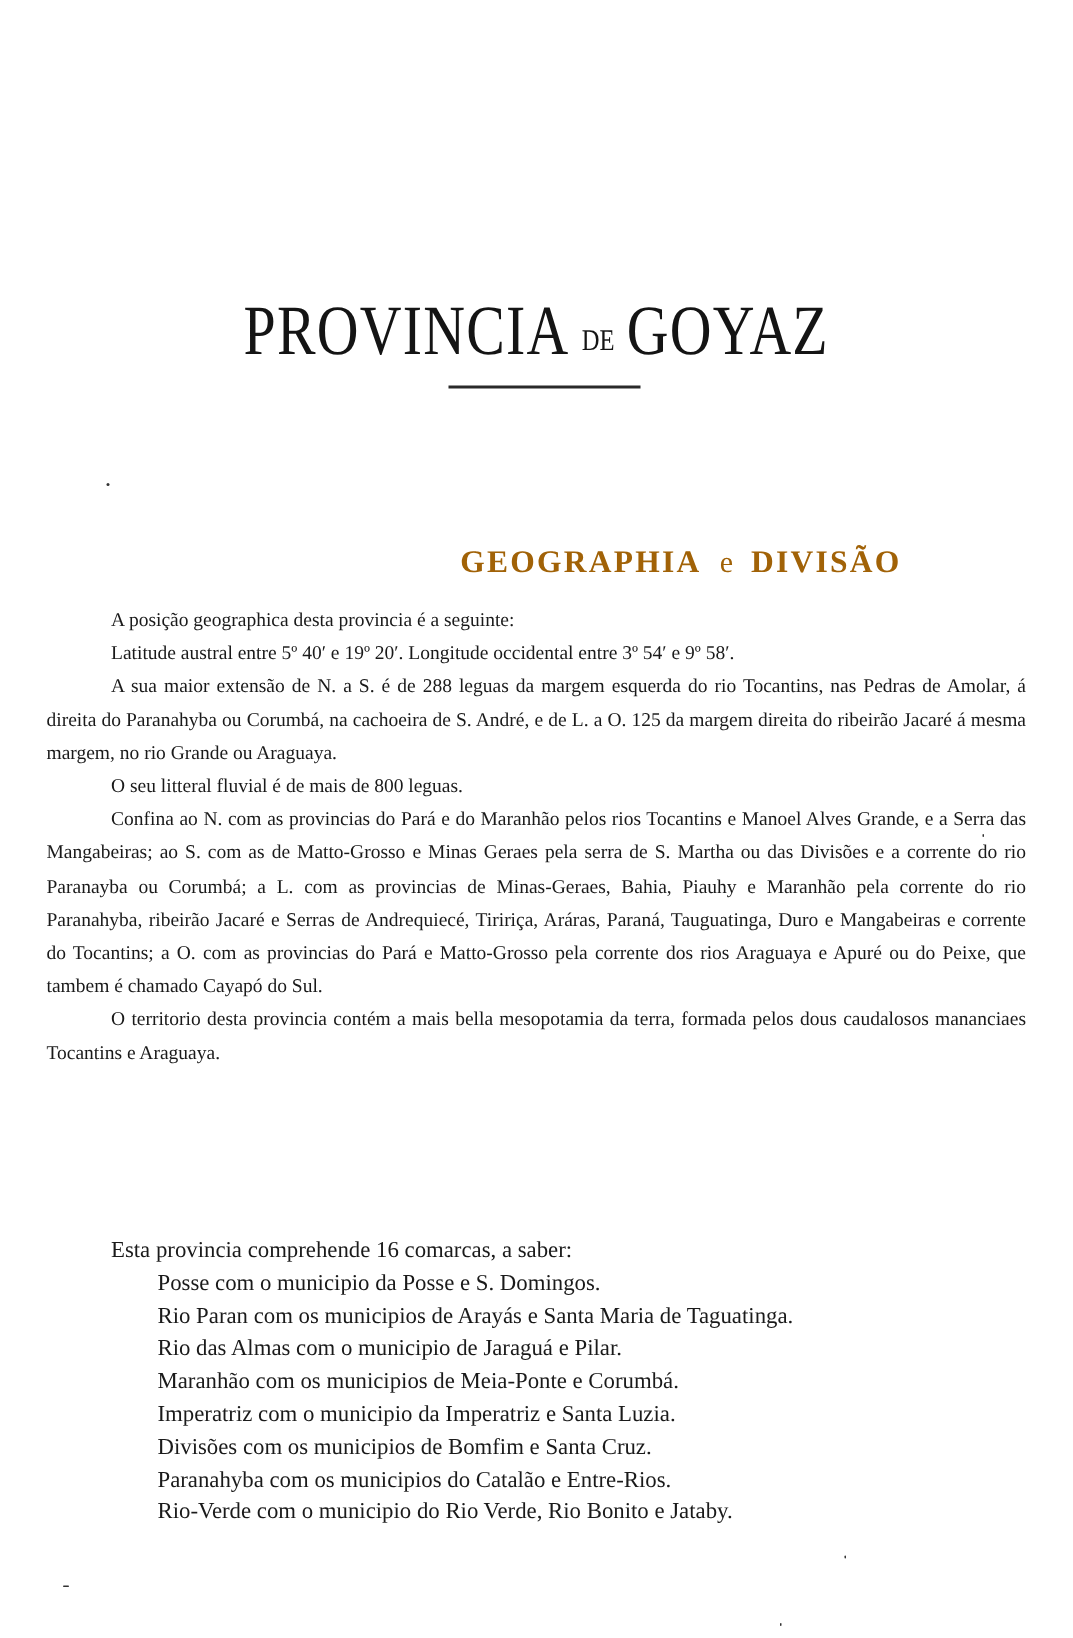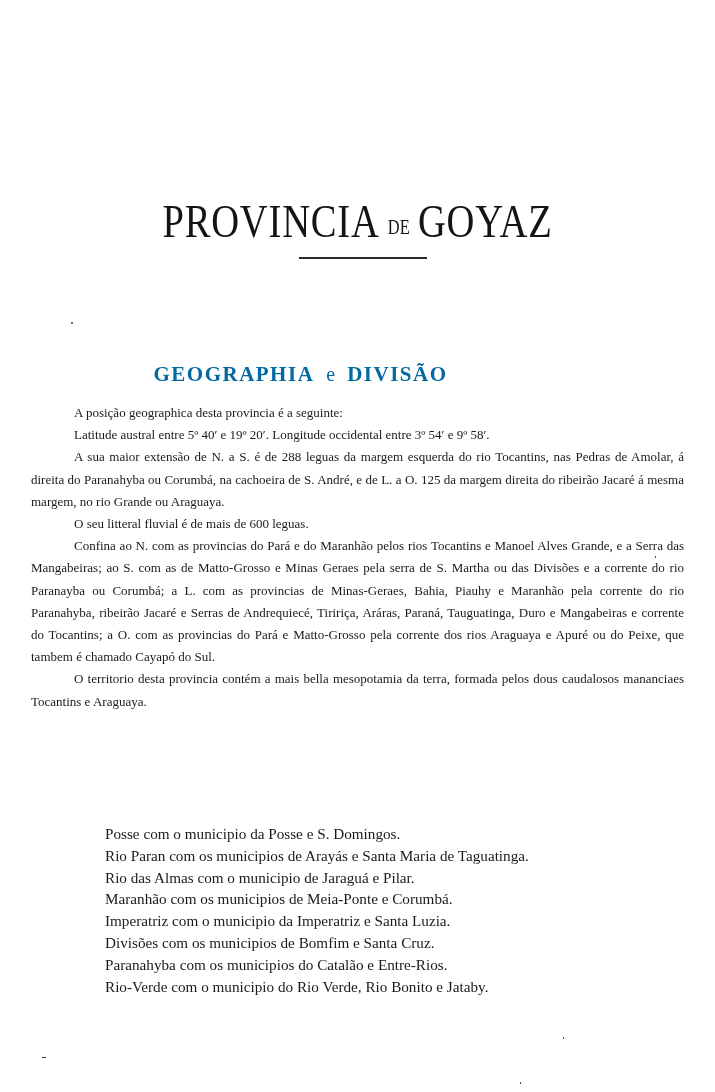--- a/index.html
+++ b/index.html
@@ -53,27 +53,27 @@
     .speck {
       position: absolute;
       background: #333;
       border-radius: 1px;
     }
     .section-title {
       position: absolute;
       top: 359px;
       left: 0;
       width: 601px;
-      text-align: center;
+      text-align: right;
       font-size: 21px;
       font-weight: bold;
       letter-spacing: 1.5px;
       white-space: nowrap;
       line-height: 30px;
-      color: #0369a1;
+      color: #a16207;
     }
     .section-title .conj {
       font-weight: normal;
       font-size: 20px;
       margin: 0 12px;
       letter-spacing: 0;
     }
     .body-text {
       position: absolute;
       left: 31px;
@@ -135,26 +135,27 @@
   <div class="speck" style="left:520px; top:1082px; width:1px; height:2px;"></div>
 
   <div class="section-title">
     <span>GEOGRAPHIA</span><span class="conj">e</span><span>DIVISÃO</span>
   </div>
 
   <div class="body-text">
     <p>A posição geographica desta provincia é a seguinte:</p>
     <p>Latitude austral entre 5º 40′ e 19º 20′. Longitude occidental entre 3º 54′ e 9º 58′.</p>
     <p>A sua maior extensão de N. a S. é de 288 leguas da margem esquerda do rio Tocantins, nas Pedras de Amolar, á direita do Paranahyba ou Corumbá, na cachoeira de S. André, e de L. a O. 125 da margem direita do ribeirão Jacaré á mesma margem, no rio Grande ou Araguaya.</p>
-    <p>O seu litteral fluvial é de mais de 600 leguas.</p>
+    <p>O seu litteral fluvial é de mais de 800 leguas.</p>
     <p>Confina ao N. com as provincias do Pará e do Maranhão pelos rios Tocantins e Manoel Alves Grande, e a Serra das Mangabeiras; ao S. com as de Matto-Grosso e Minas Geraes pela serra de S. Martha ou das Divisões e a corrente do rio Paranayba ou Corumbá; a L. com as provincias de Minas-Geraes, Bahia, Piauhy e Maranhão pela corrente do rio Paranahyba, ribeirão Jacaré e Serras de Andrequiecé, Tiririça, Aráras, Paraná, Tauguatinga, Duro e Mangabeiras e corrente do Tocantins; a O. com as provincias do Pará e Matto-Grosso pela corrente dos rios Araguaya e Apuré ou do Peixe, que tambem é chamado Cayapó do Sul.</p>
     <p>O territorio desta provincia contém a mais bella mesopotamia da terra, formada pelos dous caudalosos mananciaes Tocantins e Araguaya.</p>
   </div>
 
   <div class="comarcas">
+    <p class="intro">Esta provincia comprehende 16 comarcas, a saber:</p>
     <ul>
       <li><span>Posse</span><span> com o municipio da Posse e S. Domingos.</span></li>
       <li><span>Rio Paran</span><span> com os municipios de Arayás e Santa Maria de Taguatinga.</span></li>
       <li><span>Rio das Almas</span><span> com o municipio de Jaraguá e Pilar.</span></li>
       <li><span>Maranhão</span><span> com os municipios de Meia-Ponte e Corumbá.</span></li>
       <li><span>Imperatriz</span><span> com o municipio da Imperatriz e Santa Luzia.</span></li>
       <li><span>Divisões</span><span> com os municipios de Bomfim e Santa Cruz.</span></li>
       <li><span>Paranahyba</span><span> com os municipios do Catalão e Entre-Rios.</span></li>
       <li><span>Rio-Verde</span><span> com o municipio do Rio Verde, Rio Bonito e Jataby.</span></li>
     </ul>

